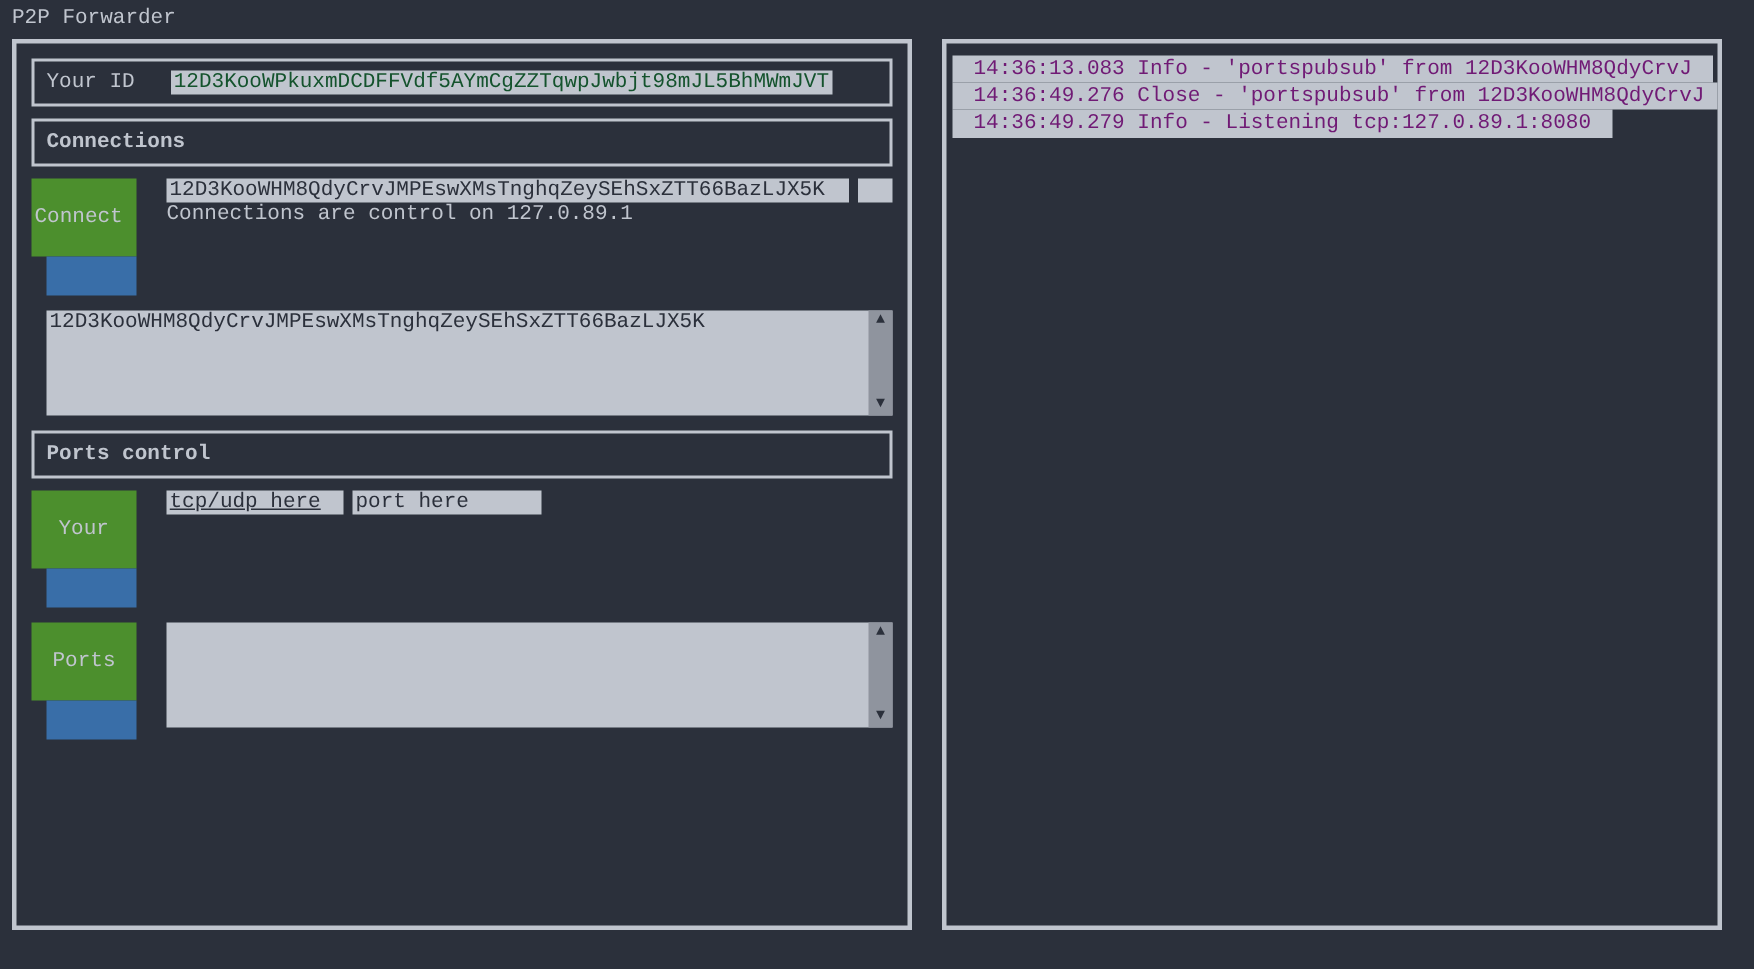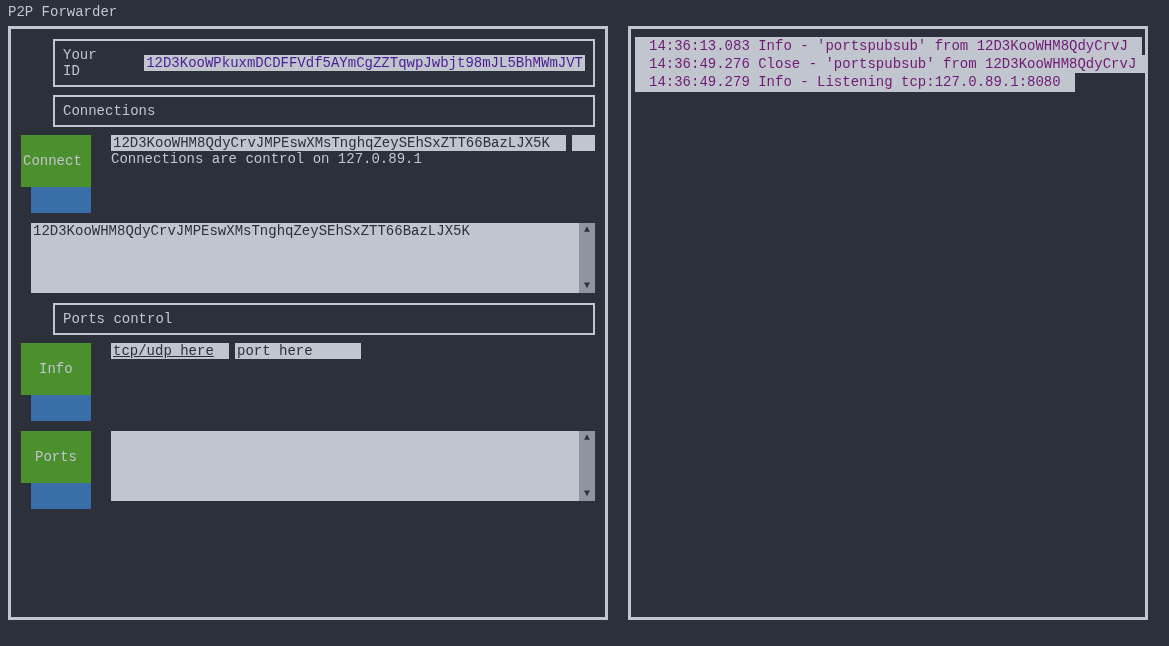--- a/index.html
+++ b/index.html
@@ -38,28 +38,28 @@
     overflow: hidden;
     white-space: nowrap;
   }
   .section-box {
     border: 2px solid #c0c5ce;
     padding: 6px 8px;
     margin-bottom: 8px;
     display: flex;
     align-items: center;
     gap: 24px;
-    margin-left: 32px;
   }
   .section-box.header-only {
     display: block;
+    font-weight: bold;
   }
   .text-field {
     background: #c0c5ce;
-    color: #4c1d95;
+    color: #14532d;
     padding: 0 2px;
     display: inline-block;
   }
   .btn-stack {
     display: flex;
     flex-direction: column;
     width: 70px;
     min-width: 70px;
     border-radius: 22px;
   }
@@ -197,21 +197,21 @@
         </div>
       </div>
     </div>
 
     <div class="section-box header-only">
       <span>Ports control</span>
     </div>
 
     <div class="row">
       <div class="btn-stack">
-        <button class="btn" style="padding-left:18px">Info</button>
+        <button class="btn" style="padding-left:18px">Your</button>
         <div class="btn-pad"></div>
       </div>
       <div class="row-content">
         <div class="input-line gap6">
           <input class="input-box" style="width: 118px; text-decoration: underline;" placeholder="tcp/udp here">
           <input class="input-box" style="width: 126px;" placeholder="port here">
         </div>
       </div>
     </div>
 

